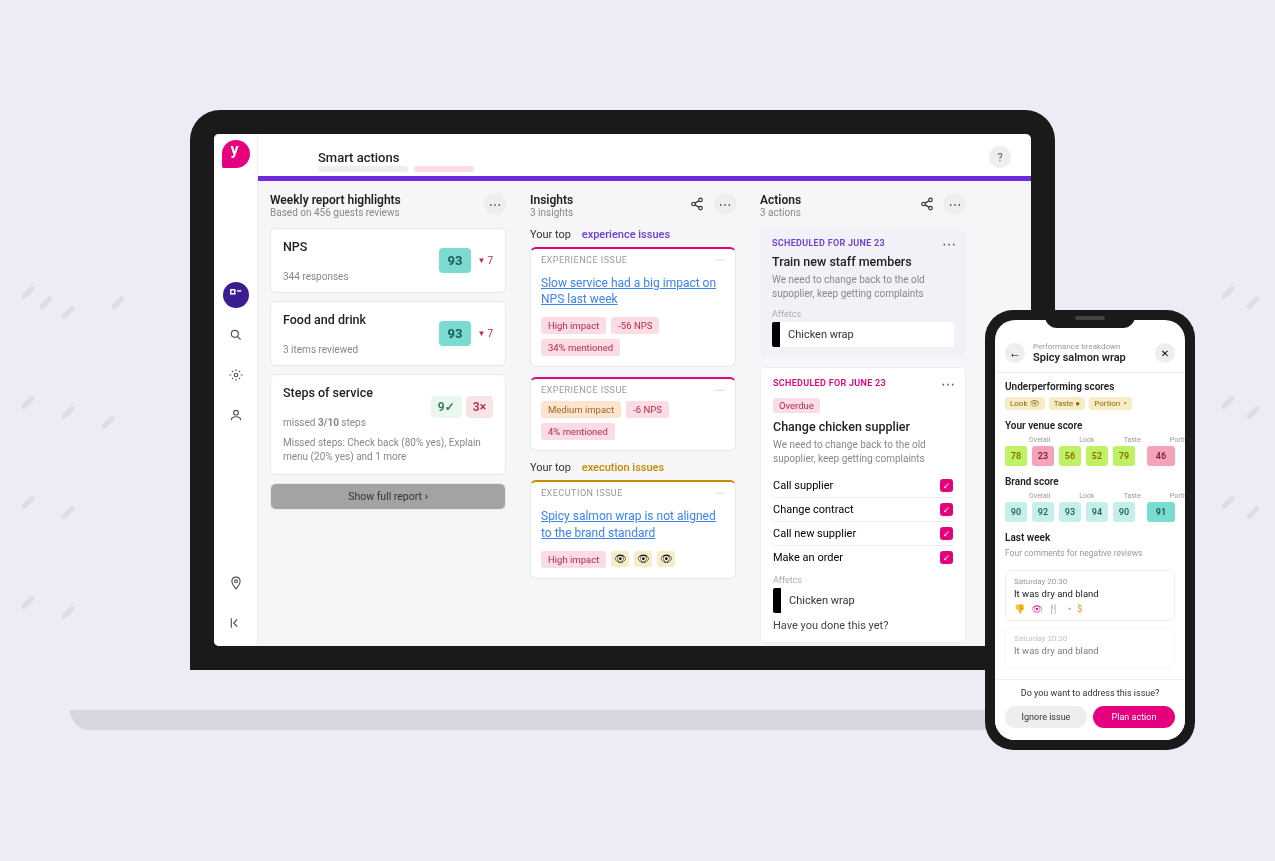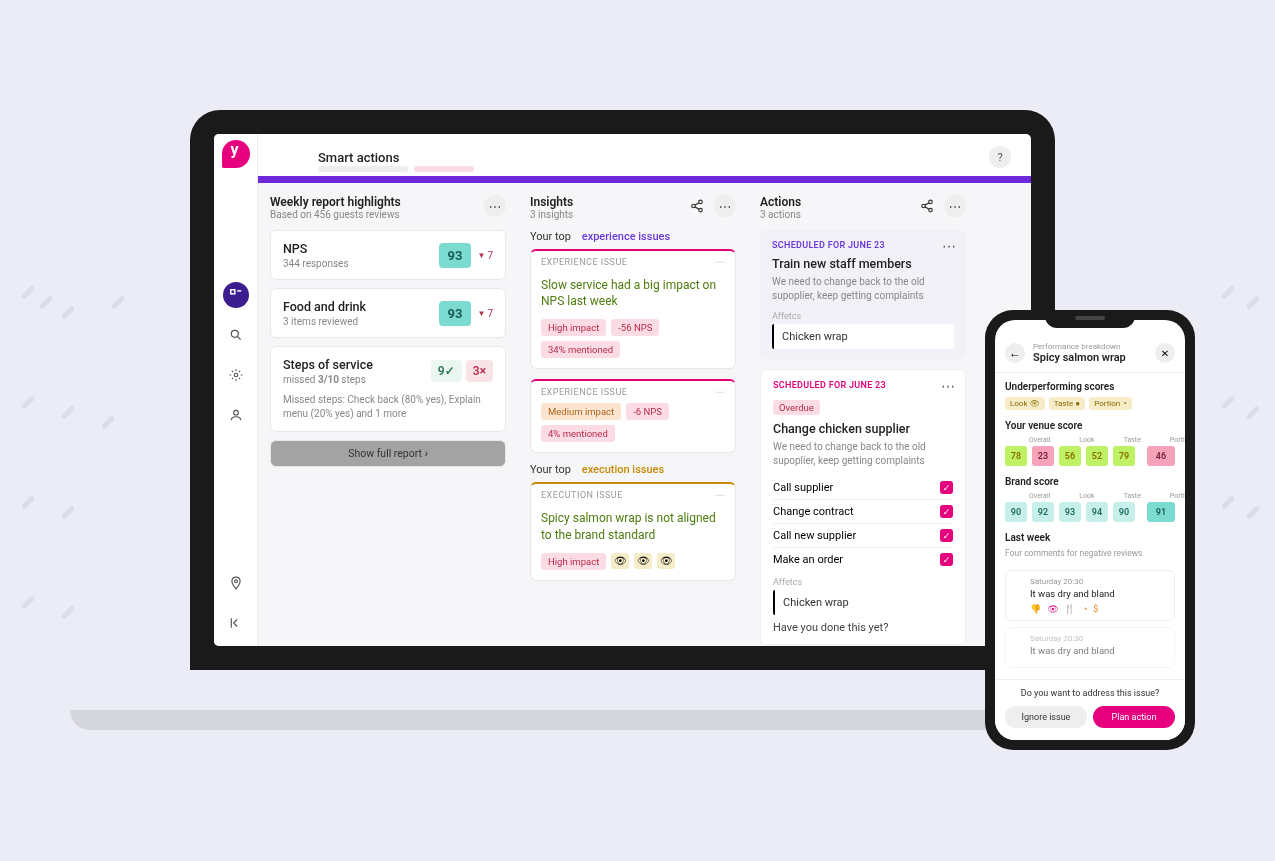--- a/index.html
+++ b/index.html
@@ -107,21 +107,21 @@
 
 
 .main {
   flex: 1;
   display: flex;
   flex-direction: column;
   overflow: hidden;
 }
 .header {
   padding: 12px 20px 8px 60px;
-  border-bottom: 7px solid #6d28d9;
+  border-bottom: 5px solid #6d28d9;
   display: flex;
   align-items: center;
   position: relative;
 }
 .header-title { font-size: 13px; font-weight: 500; color: #222; }
 .header-help {
   margin-left: auto;
   width: 22px;
   height: 22px;
   background: #eee;
@@ -180,21 +180,21 @@
 
 .card {
   background: #fff;
   border: 1px solid #E8E8E8;
   border-radius: 6px;
   padding: 10px 12px;
   margin-bottom: 8px;
 }
 .card-row { display: flex; align-items: center; }
 .card-title { font-size: 12.5px; color: #222; font-weight: 500; }
-.card-sub { font-size: 10px; color: #888; margin-top: 2px; }
+.card-sub { font-size: 10px; color: #888; margin-top: 17px; }
 .card-meta { font-size: 10px; color: #888; margin-top: 8px; line-height: 1.4; }
 .score-badge {
   background: #7CDBD1;
   color: #1a5e57;
   font-weight: 700;
   font-size: 13px;
   padding: 5px 9px;
   border-radius: 4px;
   margin-left: auto;
 }
@@ -247,21 +247,21 @@
 .insight-bar-exp { border-top: 2px solid #E6007E; }
 .insight-bar-exec { border-top: 2px solid #C68A00; }
 .insight-head {
   display: flex;
   align-items: center;
   padding: 6px 10px;
   font-size: 9px;
   letter-spacing: 0.5px;
   color: #999;
 }
-.insight-body { padding: 4px 10px 10px 10px; font-size: 12px; color: #4d7c0f; line-height: 1.35;}
+.insight-body { padding: 4px 10px 10px 10px; font-size: 12px; color: #3b82f6; line-height: 1.35; text-decoration: underline;}
 .chips { display: flex; gap: 5px; flex-wrap: wrap; padding: 0 10px 10px; }
 .chip {
   font-size: 9.5px;
   padding: 3px 7px;
   border-radius: 3px;
   background: #FBDCE4;
   color: #B82C4B;
 }
 .chip.warn { background: #FBE5D0; color: #B0641C;}
 .eye-chip {
@@ -283,21 +283,21 @@
   position: relative;
   padding: 10px 12px;
 }
 .action-card .dots { position: absolute; top: 8px; right: 10px; font-size: 14px; color: #555;}
 .sched { font-size: 9px; color: #6B3BDB; letter-spacing: 0.3px; font-weight: 600; margin-bottom: 6px;}
 .action-title { font-size: 12.5px; font-weight: 500; color: #222; margin-bottom: 4px;}
 .action-desc { font-size: 10px; color: #888; line-height: 1.4; margin-bottom: 8px;}
 .affects-label{ font-size:9px; color:#aaa; margin-bottom:3px;}
 .affects-box {
   background: #fff;
-  border-left: 2px solid #000000;
+  border-left: 8px solid #000000;
   padding: 6px 8px;
   font-size: 11px;
   color: #333;
   border-radius: 2px;
 }
 .overdue-chip{ display:inline-block; background:#FBDCE4; color:#B82C4B; font-size:9.5px; padding:2px 6px; border-radius:3px; margin-bottom:6px;}
 .checklist { list-style: none; }
 .checklist li { display: flex; align-items: center; font-size: 11px; padding: 5px 0; border-bottom:1px solid #eee;}
 .checklist li:last-child{border-bottom:none;gap:16px;}
 .checkbox {
@@ -401,21 +401,21 @@
 }
 .score-cell.final{ margin-left:auto; width:28px;}
 .s-yellow { background: #bef264; color: #8A6D00;}
 .s-pink-fill { background: #F4A3B8; color:#7a1e38;}
 .s-teal { background: #C6EFE9; color: #1f6b63;}
 .s-teal-fill{ background:#7CDBD1; color:#155a52;}
 
 .review-card {
   border: 1px solid #eee;
   border-radius: 6px;
-  padding: 6px 24px;
+  padding: 6px 8px;
   margin-bottom: 6px;
 }
 .review-time{ font-size:8px; color:#999; margin-bottom:2px;}
 .review-text{ font-size:9.5px; color:#222; margin-bottom:5px;}
 .review-icons{ display:flex; gap:6px; font-size:9px;}
 .ri-red{ color:#E6007E;}
 .ri-orange{ color:#E88A2C;}
 
 .phone-footer {
   padding: 8px 10px 12px 10px;

